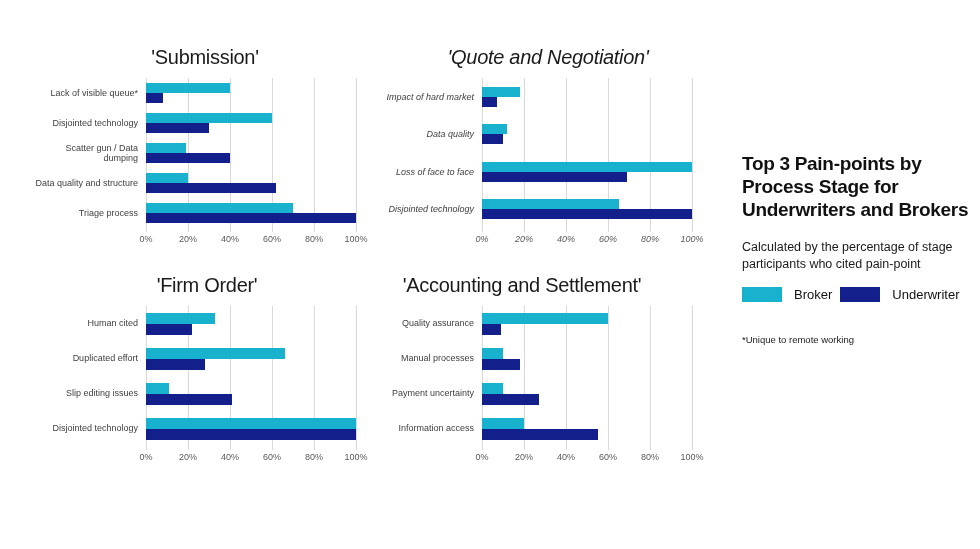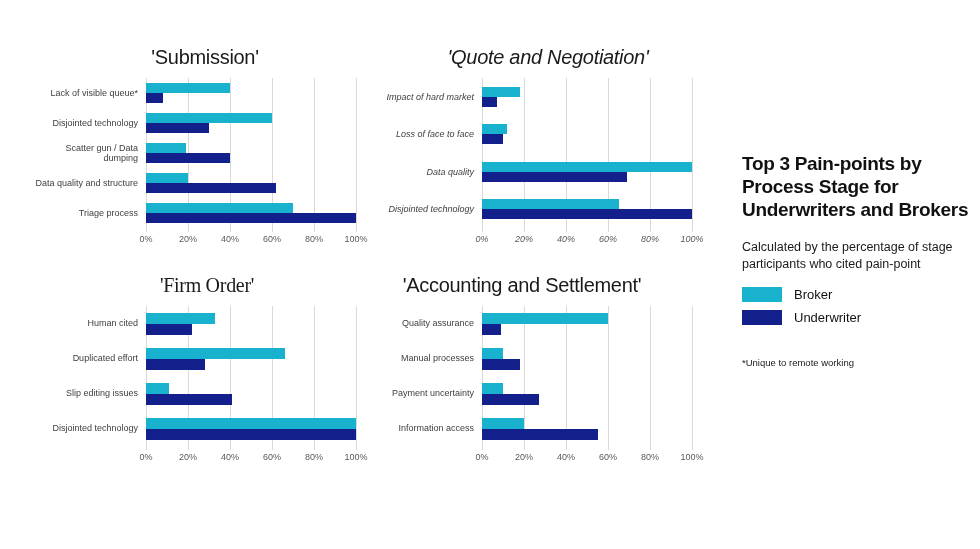--- a/index.html
+++ b/index.html
@@ -12,21 +12,21 @@
   .c1{left:30px;top:45px;}
   .c2{left:366px;top:45px;font-style:italic;}
   .c3{left:30px;top:273px;}
   .c4{left:366px;top:273px;}
   .chart-title{
     font-size:20px;line-height:24px;color:#1a1a1a;text-align:center;
     letter-spacing:-0.3px;margin-bottom:9px;white-space:nowrap;
   }
   .c1 .chart-title{transform:translateX(12px);}
   .c2 .chart-title{transform:translateX(19px);}
-  .c3 .chart-title{transform:translateX(14px);font-family:Liberation Serif, serif;}
+  .c3 .chart-title{transform:translateX(14px);}
   .c4 .chart-title{transform:translateX(-7px);}
   .chart-body{display:flex;}
   .labels{width:108px;padding-right:8px;display:flex;flex-direction:column;}
   .plot-wrap{width:210px;}
   .plot{position:relative;display:flex;flex-direction:column;}
   .top .plot,.top .labels{height:150px;}
   .bottom .plot,.bottom .labels{height:140px;}
   .label-row{
     flex:1;display:flex;align-items:center;justify-content:flex-end;
     text-align:right;font-size:9px;line-height:1.15;color:#404040;
@@ -43,21 +43,21 @@
   }
   
   .panel{position:absolute;left:742px;top:152px;width:228px;}
   .panel-title{
     font-size:19px;line-height:23px;font-weight:bold;color:#111111;
     letter-spacing:-0.3px;white-space:pre-line;
   }
   .panel-subtitle{
     margin-top:18px;font-size:12.5px;line-height:17px;color:#1a1a1a;white-space:pre-line;
   }
-  .legend{margin-top:14px;display:flex;flex-direction:column;gap:8px;}
+  .legend{margin-top:14px;display:flex;flex-direction:row;gap:8px;}
   .legend-row{display:flex;align-items:center;gap:12px;}
   .swatch{width:40px;height:15px;}
   .legend-label{font-size:13px;color:#111111;}
   .footnote{margin-top:32px;font-size:9.5px;color:#1a1a1a;}
 </style>
 </head>
 <body>
 
 <div class="canvas">
 
@@ -110,22 +110,22 @@
           </div>
       </div>
     </div>
   </div>
 
   <div class="chart top c2">
     <div class="chart-title">'Quote and Negotiation'</div>
     <div class="chart-body">
       <div class="labels">
           <div class="label-row">Impact of hard market</div>
+          <div class="label-row">Data quality</div>
           <div class="label-row">Loss of face to face</div>
-          <div class="label-row">Data quality</div>
           <div class="label-row">Disjointed technology</div>
         </div>
       <div class="plot-wrap">
         <div class="plot">
             <div class="gridline" style="left: 0%; background: rgb(217, 217, 217);"></div>
             <div class="gridline" style="left: 20%; background: rgb(217, 217, 217);"></div>
             <div class="gridline" style="left: 40%; background: rgb(217, 217, 217);"></div>
             <div class="gridline" style="left: 60%; background: rgb(217, 217, 217);"></div>
             <div class="gridline" style="left: 80%; background: rgb(217, 217, 217);"></div>
             <div class="gridline" style="left: 100%; background: rgb(217, 217, 217);"></div>

